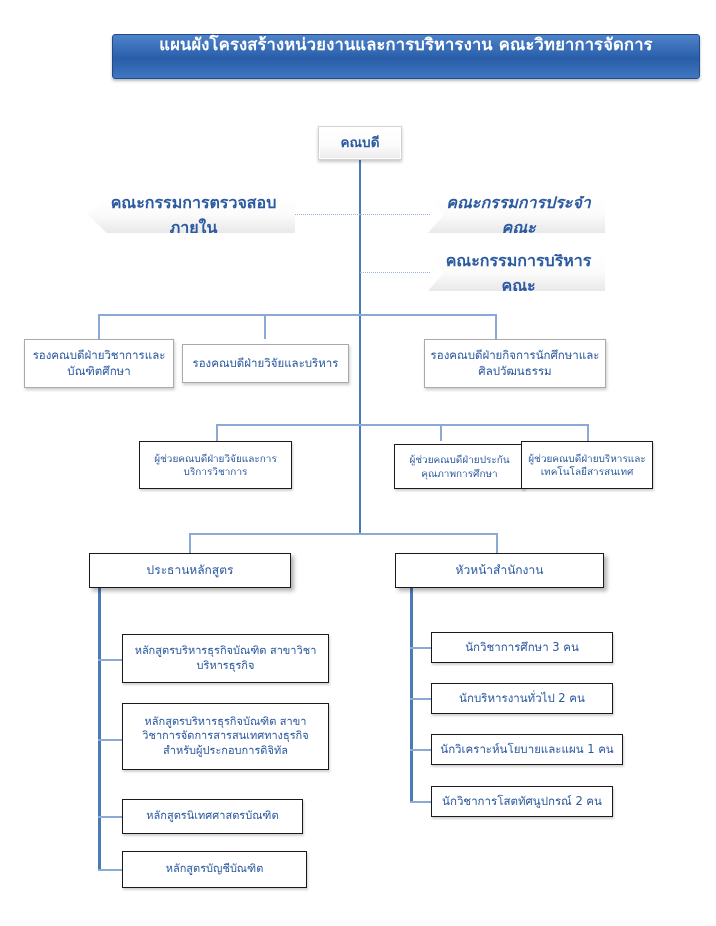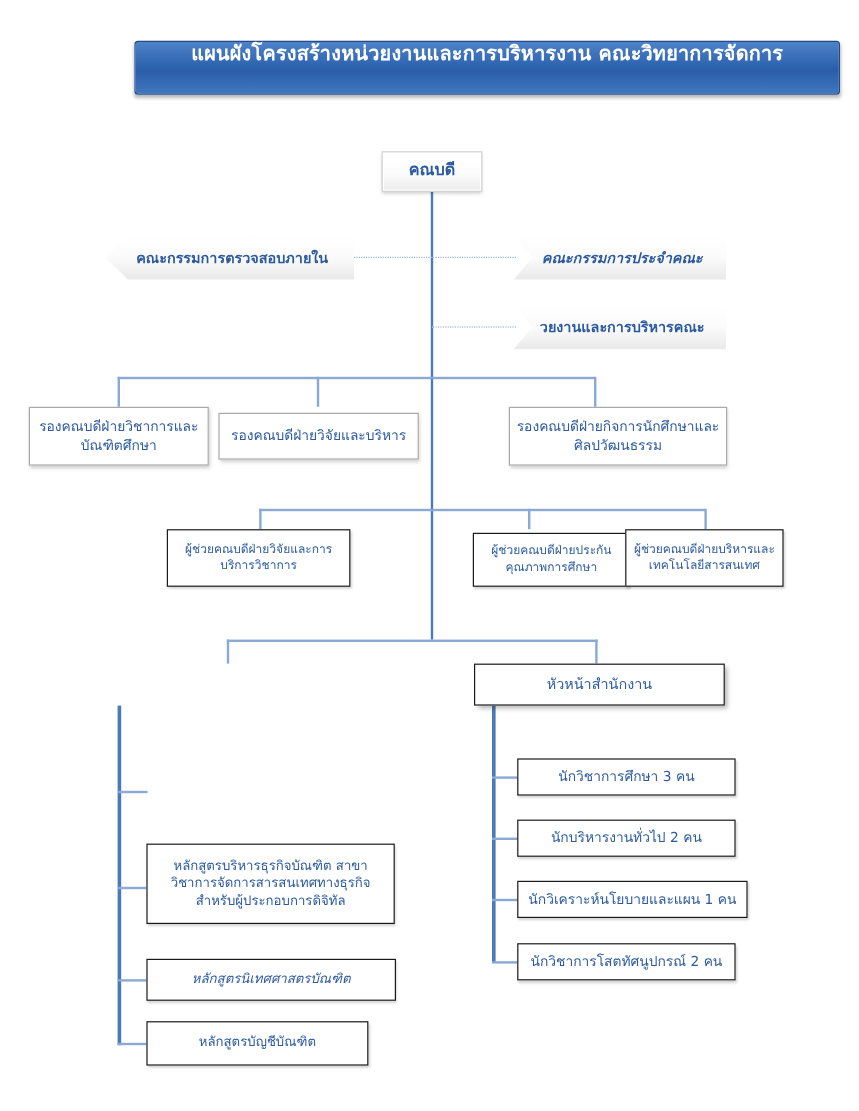--- a/index.html
+++ b/index.html
@@ -109,21 +109,21 @@
   .line-thin  { background: #8aa9d4; }
   .dotline {
     position: absolute;
     z-index: 1;
     border-top: 1px dotted #9ab3d8;
     height: 0;
   }
 
   
   .fs-dean   { font-size: 13.5px; font-weight: bold; }
-  .fs-cmte   { font-size: 12px; }
+  .fs-cmte   { font-size: 16px; }
   .fs-vice   { font-size: 11.5px; }
   .fs-asst   { font-size: 10px; }
   .fs-head   { font-size: 12px; }
   .fs-item   { font-size: 11px; }
   .fs-staff  { font-size: 11.5px; }
 </style>
 </head>
 <body>
 
 <div id="chart-root">
@@ -172,21 +172,21 @@
 
   <div class="pent pent-left fs-cmte" style="left:88px; top:196px; width:207px; height:37px;">
     <span class="label">คณะกรรมการตรวจสอบภายใน</span>
   </div>
 
   <div class="pent pent-right fs-cmte" style="left:428px; top:196px; width:177px; height:37px;font-style:italic;">
     <span class="label">คณะกรรมการประจำคณะ</span>
   </div>
 
   <div class="pent pent-right fs-cmte" style="left:428px; top:254px; width:177px; height:37px;">
-    <span class="label">วยงานและการบริหารคณะ</span>
+    <span class="label">คณะกรรมการบริหารคณะ</span>
   </div>
 
   <div class="node outline fs-vice" style="left:24px; top:339px; width:150px; height:49px;">
     <span class="label">รองคณบดีฝ่ายวิชาการและบัณฑิตศึกษา</span>
   </div>
   <div class="node outline fs-vice" style="left:182px; top:344px; width:167px; height:39px;">
     <span class="label">รองคณบดีฝ่ายวิจัยและบริหาร</span>
   </div>
   <div class="node outline fs-vice" style="left:424px; top:339px; width:182px; height:49px;">
     <span class="label">รองคณบดีฝ่ายกิจการนักศึกษาและศิลปวัฒนธรรม</span>
@@ -195,28 +195,34 @@
   <div class="node outline-dark fs-asst" style="left:139px; top:441px; width:153px; height:48px;">
     <span class="label">ผู้ช่วยคณบดีฝ่ายวิจัยและการบริการวิชาการ</span>
   </div>
   <div class="node outline-dark fs-asst" style="left:374px; top:444px; width:131px; height:45px;margin-left:20px;">
     <span class="label">ผู้ช่วยคณบดีฝ่ายประกันคุณภาพการศึกษา</span>
   </div>
   <div class="node outline-dark fs-asst" style="left:521px; top:441px; width:132px; height:48px;">
     <span class="label">ผู้ช่วยคณบดีฝ่ายบริหารและเทคโนโลยีสารสนเทศ</span>
   </div>
 
+  <div class="node outline-dark shadowed fs-head" style="left:89px; top:553px; width:202px; height:35px;">
+    <span class="label">ประธานหลักสูตร</span>
+  </div>
   <div class="node outline-dark shadowed fs-head" style="left:395px; top:553px; width:209px; height:35px;">
     <span class="label">หัวหน้าสำนักงาน</span>
   </div>
 
+  <div class="node outline-dark fs-item" style="left:122px; top:634px; width:207px; height:49px;">
+    <span class="label">หลักสูตรบริหารธุรกิจบัณฑิต สาขาวิชาบริหารธุรกิจ</span>
+  </div>
   <div class="node outline-dark fs-item" style="left:122px; top:703px; width:207px; height:67px;">
     <span class="label">หลักสูตรบริหารธุรกิจบัณฑิต สาขาวิชาการจัดการสารสนเทศทางธุรกิจสำหรับผู้ประกอบการดิจิทัล</span>
   </div>
-  <div class="node outline-dark fs-item" style="left:122px; top:799px; width:208px; height:35px;font-style:italic;">
+  <div class="node outline-dark fs-item" style="left:122px; top:799px; width:181px; height:35px;">
     <span class="label">หลักสูตรนิเทศศาสตรบัณฑิต</span>
   </div>
   <div class="node outline-dark fs-item" style="left:122px; top:851px; width:185px; height:37px;">
     <span class="label">หลักสูตรบัญชีบัณฑิต</span>
   </div>
 
   <div class="node outline-dark fs-staff" style="left:431px; top:632px; width:182px; height:31px;">
     <span class="label">นักวิชาการศึกษา  3 คน</span>
   </div>
   <div class="node outline-dark fs-staff" style="left:431px; top:683px; width:182px; height:31px;">

